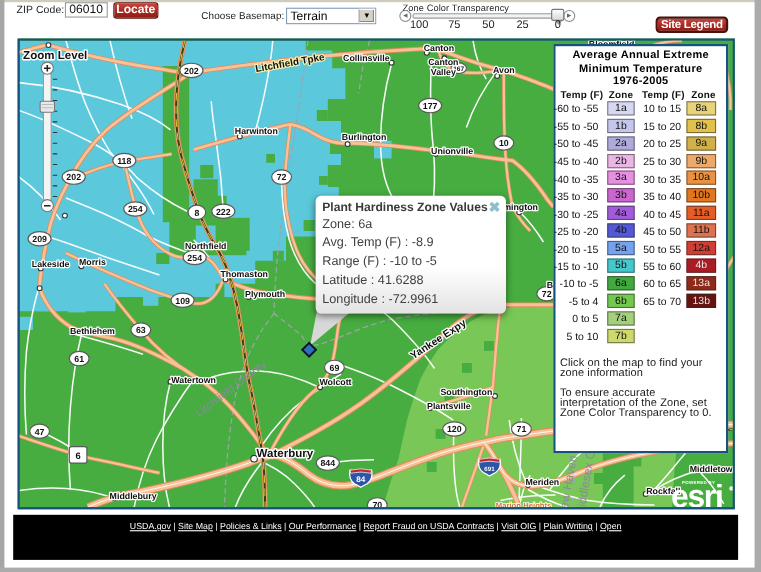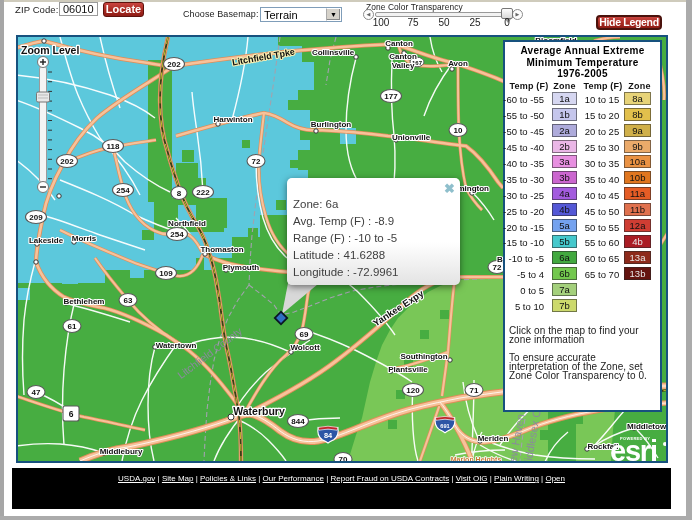--- a/index.html
+++ b/index.html
@@ -51,21 +51,21 @@
 <div class="lbl" style="left:366px; top:2px; font-size:8.4px;">Zone Color Transparency</div>
 <div class="scirc" style="left:363px;">◀</div>
 <div id="strack"></div>
 <div class="scirc" style="left:512px;">▶</div>
 <div id="shandle"></div>
 <div class="slbl" style="left:366px;">100</div>
 <div class="slbl" style="left:398px;">75</div>
 <div class="slbl" style="left:429px;">50</div>
 <div class="slbl" style="left:460px;">25</div>
 <div class="slbl" style="left:492px;">0</div>
-<div class="redbtn" id="hidelegend">Hide Legend</div>
+<div class="redbtn" id="hidelegend">Site Legend</div>
 
 <div id="mapframe">
 <svg width="648" height="424" viewBox="18 37 648 424" font-family="Liberation Sans, sans-serif">
 <rect x="18" y="37" width="648" height="424" fill="#47ad41"></rect>
 <polygon fill="#5cc8dc" points="18,37 278,37 278,46 302,46 302,62 314,62 314,90 298,90 298,110 310,110 310,150 298,150 298,170 308,170 308,195 288,195 288,215 260,215 260,237 232,237 232,258 196,258 196,270 105,270 105,283 18,283"></polygon>
 <rect x="148" y="60" width="24" height="142" fill="#47ad41"></rect>
 <rect x="154" y="198" width="73" height="34" fill="#47ad41"></rect>
 <rect x="176" y="163" width="22" height="40" fill="#47ad41"></rect>
 <rect x="340" y="128" width="16" height="16" fill="#5cc8dc"></rect>
 <rect x="18" y="288" width="12" height="12" fill="#5cc8dc"></rect>
@@ -481,20 +481,21 @@
   <div class="sw sw2" style="left:119px; top:192.9px; background:#aa1c24; color:#e8e8e8;">4b</div>
   <div class="lgt" style="left:77px; width:40px; text-align:center; top:211.3px;">60 to 65</div>
   <div class="sw sw2" style="left:119px; top:208.8px; background:#8d2a1b; color:#e8e8e8;">13a</div>
   <div class="lgt" style="left:77px; width:40px; text-align:center; top:227.2px;">65 to 70</div>
   <div class="sw sw2" style="left:119px; top:224.7px; background:#641410; color:#e8e8e8;">13b</div>
   <div class="note" style="top:285px;">Click on the map to find your<br>zone information</div>
   <div class="note" style="top:312px;">To ensure accurate<br>interpretation of the Zone, set<br>Zone Color Transparency to 0.</div>
 </div>
 
 <div id="popup">
+  <div class="pt">Plant Hardiness Zone Values</div>
   <div class="px">✖</div>
   <div class="pl" style="top:20px;">Zone: 6a</div>
   <div class="pl" style="top:37px;">Avg. Temp (F) : -8.9</div>
   <div class="pl" style="top:54px;">Range (F) : -10 to -5</div>
   <div class="pl" style="top:71px;">Latitude : 41.6288</div>
   <div class="pl" style="top:88px;">Longitude : -72.9961</div>
 </div>
 
 <div id="footer">
   <div><u>USDA.gov</u> | <u>Site Map</u> | <u>Policies &amp; Links</u> | <u>Our Performance</u> | <u>Report Fraud on USDA Contracts</u> | <u>Visit OIG</u> | <u>Plain Writing</u> | <u>Open</u></div>

